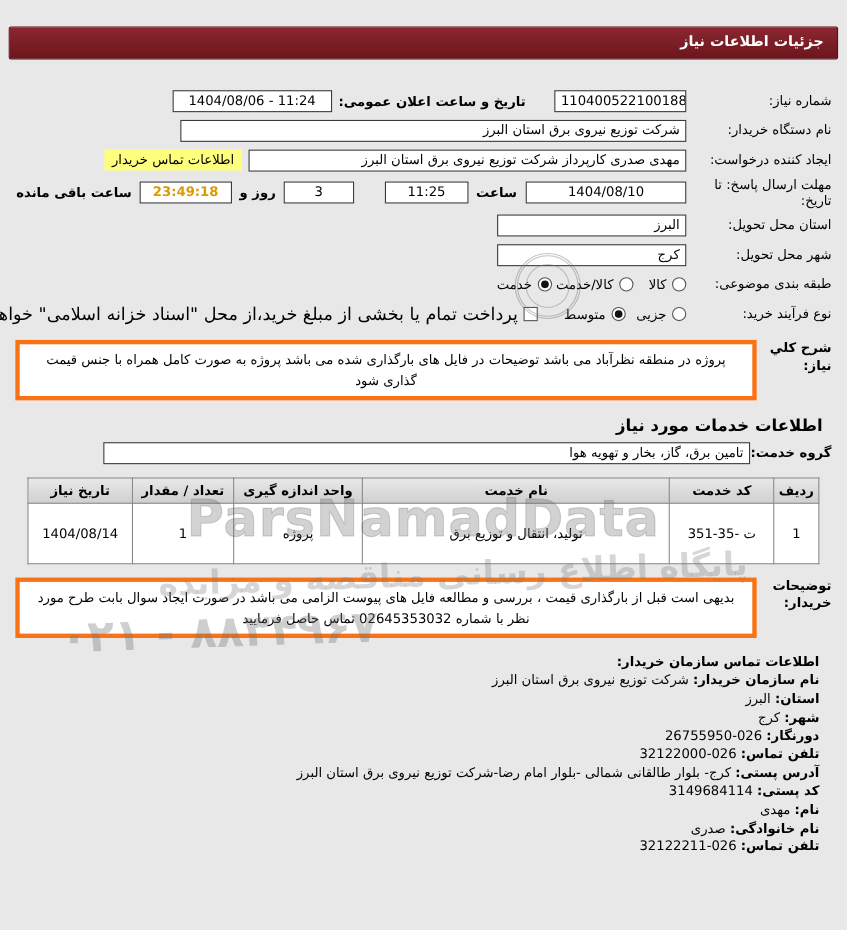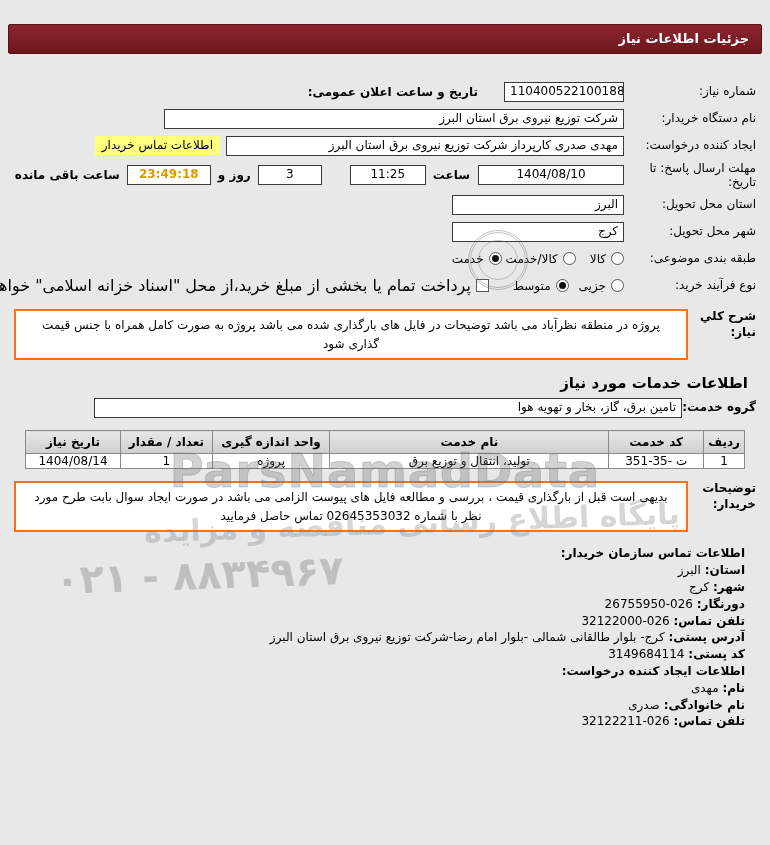--- a/index.html
+++ b/index.html
@@ -75,21 +75,21 @@
     flex-shrink:0;
   }
   .optgroup { display:flex; align-items:center; gap:5px; margin-left:4px; white-space:nowrap; }
   .smalltext { font-size:16px; white-space:nowrap; }
 
   .frow2 { display:flex; align-items:flex-start; margin:10px 14px 0; gap:8px; }
   .lbl-narrow { width:60px; flex-shrink:0; font-weight:bold; line-height:1.3; }
   .bigbox {
     flex:1;
     background:#fff;
-    border:2px solid #f97316;
+    border:4px solid #f97316;
     padding:5px 10px;
     text-align:center;
     line-height:1.55;
     min-height:44px;
   }
   .section-title { margin:14px 22px 2px; font-weight:bold; font-size:15px; }
 
   table.svc-table {
     border-collapse:collapse;
     margin:12px 25px 0;
@@ -99,21 +99,21 @@
   }
   table.svc-table th {
     background:linear-gradient(#e8e8e8,#cfcfcf);
     border:1px solid #8a8a8a;
     font-weight:bold;
     padding:4px 4px;
     text-align:center;
   }
   table.svc-table td {
     border:1px solid #8a8a8a;
-    padding:0 6px;
+    padding:20px 6px;
     text-align:center;
   }
   td.rt { text-align:right; }
   .w-row{width:40px}.w-code{width:95px}.w-name{width:280px}.w-unit{width:118px}.w-qty{width:92px}.w-date{width:95px}
 
   .contact { margin:13px 25px 0; }
   .cline { line-height:16.8px; }
   .cline b { font-weight:bold; }
 
   
@@ -158,20 +158,21 @@
 <div class="page">
 
   <div class="titlebar">جزئیات اطلاعات نیاز</div>
 
   <div class="form-area">
 
     <div class="frow">
       <span class="lblcol">شماره نیاز:</span>
       <span class="box num" style="width:120px">1104005221001883</span>
       <span class="lbl" style="margin-right:26px">تاریخ و ساعت اعلان عمومی:</span>
+      <span class="box ctr" style="width:145px; margin-right:6px">1404/08/06 - 11:24</span>
     </div>
 
     <div class="frow">
       <span class="lblcol">نام دستگاه خریدار:</span>
       <span class="box grow" style="margin-left:150px">شرکت توزیع نیروی برق استان البرز</span>
     </div>
 
     <div class="frow">
       <span class="lblcol">ایجاد کننده درخواست:</span>
       <span class="box" style="width:398px">مهدی صدری کارپرداز شرکت توزیع نیروی برق استان البرز</span>
@@ -269,20 +270,24 @@
   </table>
 
   <div class="frow2" style="margin-top:12px">
     <span class="lbl-narrow">توضیحات خریدار:</span>
     <div class="bigbox">بدیهی است قبل از بارگذاری قیمت ، بررسی و مطالعه فایل های پیوست الزامی می باشد در صورت ایجاد سوال بابت طرح مورد نظر با شماره 02645353032 تماس حاصل فرمایید</div>
   </div>
 
   <div class="contact">
     <div class="cline"><b>اطلاعات تماس سازمان خریدار:</b></div>
     <div class="cline">
+      <b>نام سازمان خریدار:</b>
+      <span>شرکت توزیع نیروی برق استان البرز</span>
+    </div>
+    <div class="cline">
       <b>استان:</b>
       <span>البرز</span>
     </div>
     <div class="cline">
       <b>شهر:</b>
       <span>کرج</span>
     </div>
     <div class="cline">
       <b>دورنگار:</b>
       <span>026-26755950</span>
@@ -292,21 +297,20 @@
       <span>026-32122000</span>
     </div>
     <div class="cline">
       <b>آدرس پستی:</b>
       <span>کرج- بلوار طالقانی شمالی -بلوار امام رضا-شرکت توزیع نیروی برق استان البرز</span>
     </div>
     <div class="cline">
       <b>کد پستی:</b>
       <span>3149684114</span>
     </div>
-    <div class="cline"><b>اطلاعات ایجاد کننده درخواست:</b></div>
     <div class="cline">
       <b>نام:</b>
       <span>مهدی</span>
     </div>
     <div class="cline">
       <b>نام خانوادگی:</b>
       <span>صدری</span>
     </div>
     <div class="cline">
       <b>تلفن تماس:</b>

